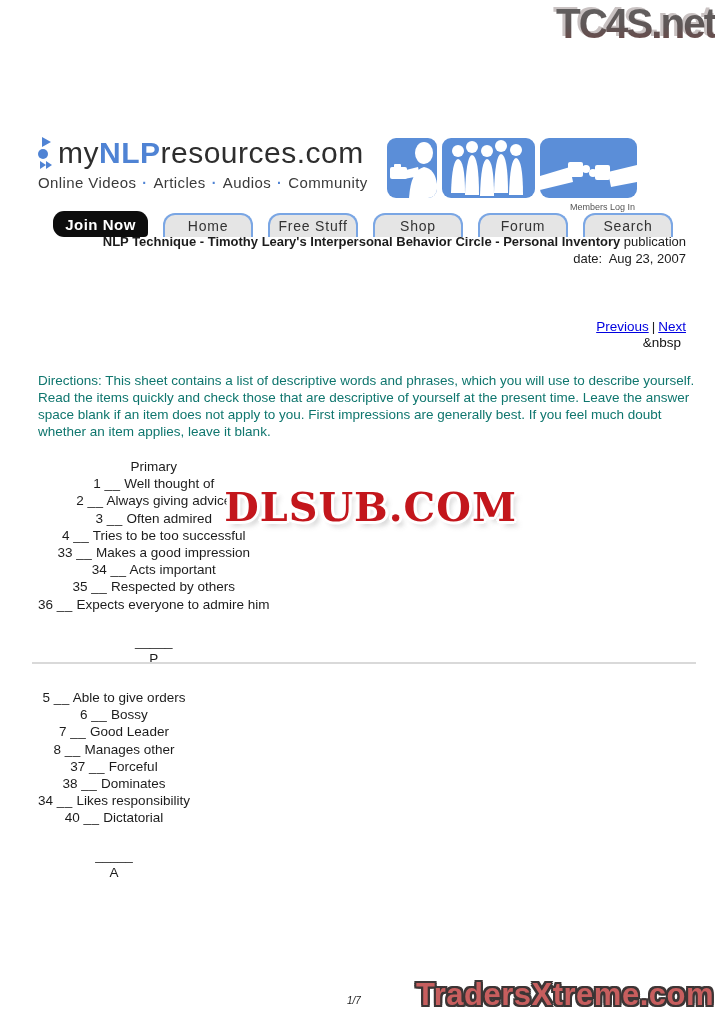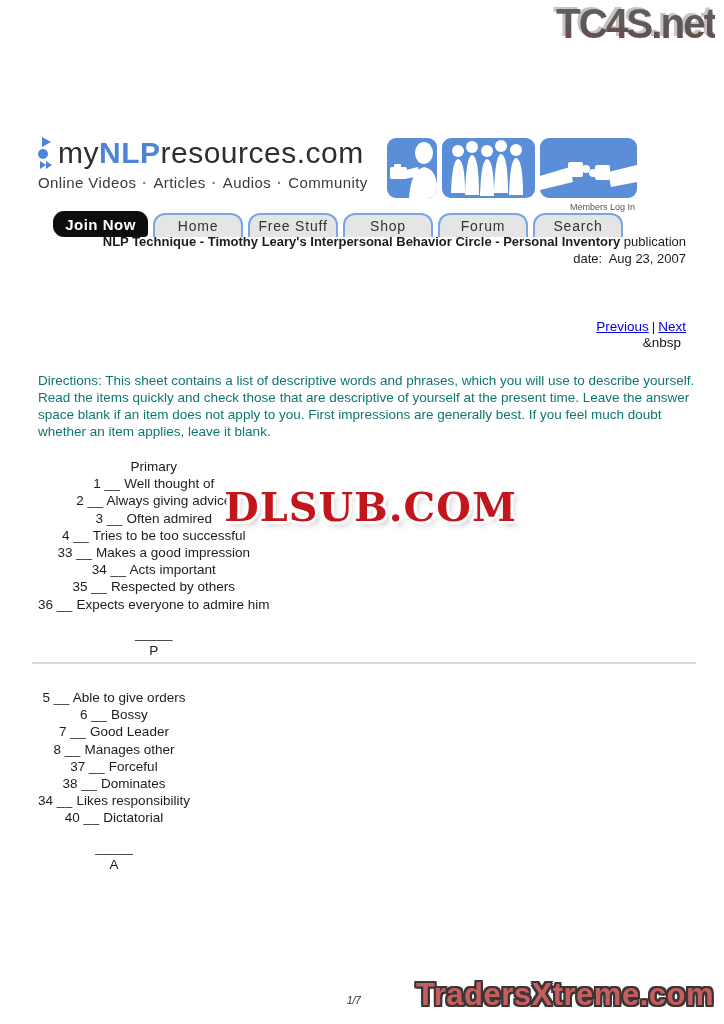--- a/index.html
+++ b/index.html
@@ -32,21 +32,21 @@
   .tag-dot { color:#4f83d4; font-weight:700; font-size:14px; }
 
   
   .tiles { position:absolute; left:387px; top:138px; display:flex; gap:5px; }
   .tile { background:#5b8ed8; border-radius:9px; height:60px; overflow:hidden; }
   .tile svg { display:block; }
   .t1 { width:50px; } .t2 { width:93px; } .t3 { width:97px; }
   .members { position:absolute; left:520px; top:202px; width:115px; text-align:right; font-size:9px; color:#555; }
 
   
-  .nav { position:absolute; left:53px; top:211px; display:flex; gap:5px; align-items:flex-end; }
+  .nav { position:absolute; left:53px; top:211px; display:flex; gap:15px; align-items:flex-end; }
   .tab { width:90px; height:24px; display:flex; align-items:center; justify-content:center; font-size:14px; letter-spacing:0.8px; color:#333; background:#e5e5e5; border:2px solid #7aa6e4; border-bottom:none; border-radius:12px 12px 0 0; }
   .tab-join { width:95px; height:26px; background:#0d0d0d; color:#fff; font-weight:700; font-size:15px; letter-spacing:0.5px; border:none; border-radius:11px 11px 4px 11px; display:flex; align-items:center; justify-content:center; }
 
   
   .title-block { position:absolute; left:36px; top:234px; width:650px; text-align:right; font-size:13px; line-height:16px; }
   .title-line1 { white-space:nowrap; }
   .title-bold { font-weight:700; }
   .pub { font-weight:400; }
   .title-line2 { white-space:pre; margin-top:1px; }
 
@@ -57,21 +57,21 @@
   .nbsp-line { text-align:right; padding-right:5px; color:#111; }
 
   
   .directions { position:absolute; left:38px; top:372px; width:657px; font-size:13.5px; line-height:17px; color:#0f766e; }
 
   
   .section { position:absolute; left:38px; font-size:13.5px; line-height:17.2px;text-align:center; }
   .sec1 { top:458px; }
   .sec2 { top:689px; }
   .item .blank { letter-spacing:0.5px; }
-  .score-blank { margin-top:12px; }
+  .score-blank { margin-top:20px; }
   .divider { position:absolute; left:32px; top:662px; width:664px; height:2px; background:#d9d9d9; }
 
   
   .dlsub { position:absolute; left:227px; top:484px; font-family:"DejaVu Serif", serif; font-weight:700; font-size:39px; letter-spacing:1px; color:#c3161c; transform:scale(1.02,0.98); z-index:5;
     text-shadow:-2px -2px 0 #fff, 2px -2px 0 #fff, -2px 2px 0 #fff, 2px 2px 0 #fff, 0 -3px 0 #fff, 0 3px 0 #fff, -3px 0 0 #fff, 3px 0 0 #fff, 0 0 6px rgba(255,255,255,0.95), 4px 5px 5px rgba(120,120,120,0.35); }
 
   
   .pagenum { position:absolute; left:347px; top:995px; font-size:10px; font-style:italic; color:#222; }
   .traders { position:absolute; right:10px; top:977px; font-size:31px; font-weight:800; letter-spacing:0.5px; color:#c75e5e; z-index:5;
     text-shadow:-2px -2px 0 #3c3535, 2px -2px 0 #3c3535, -2px 2px 0 #3c3535, 2px 2px 0 #3c3535, 0 -2px 0 #3c3535, 0 2px 0 #3c3535, -2px 0 0 #3c3535, 2px 0 0 #3c3535, 0 0 7px rgba(255,255,255,0.9), 0 0 12px rgba(255,255,255,0.8); }

